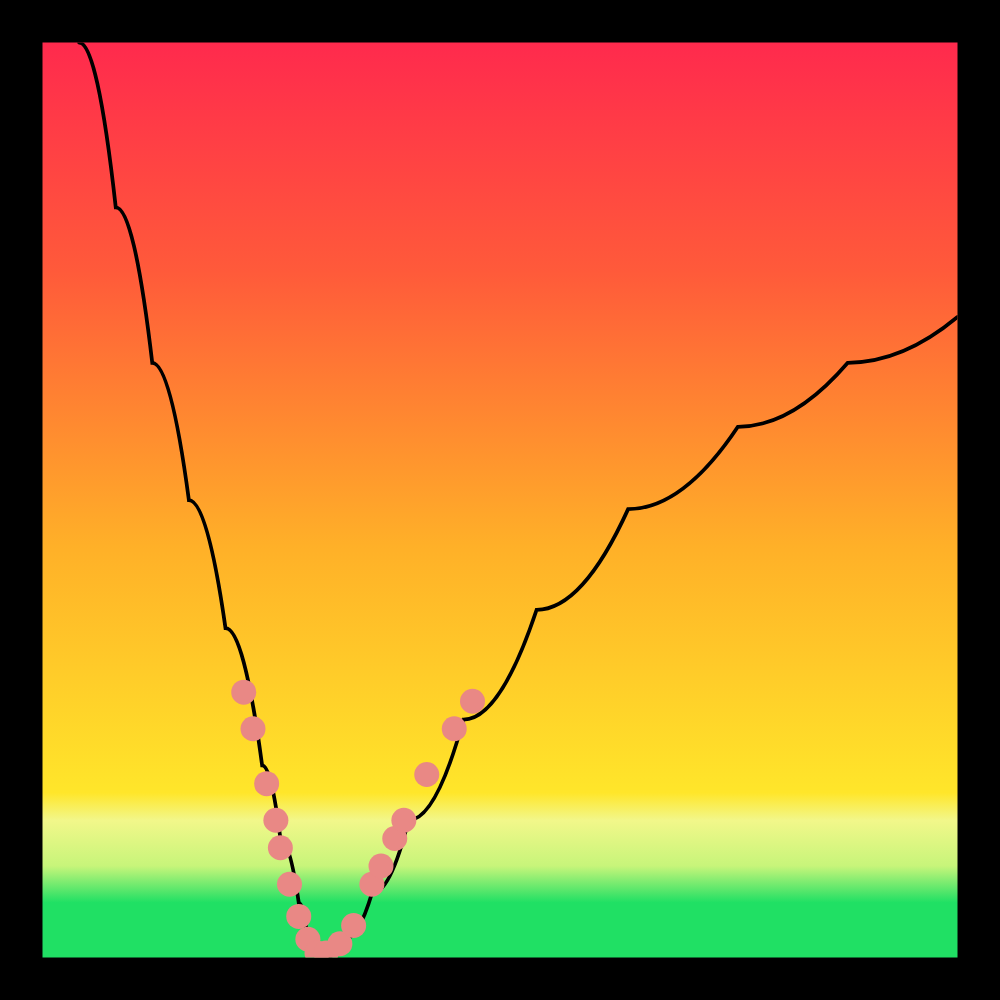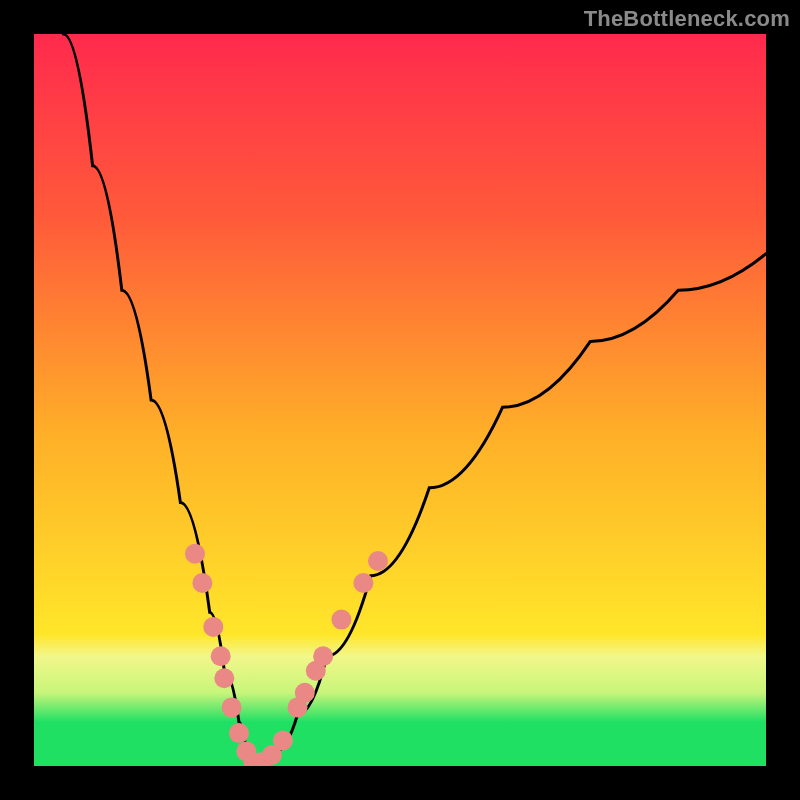--- a/index.html
+++ b/index.html
@@ -73,14 +73,13 @@
         <circle cx="248.9" cy="706.4" r="10" fill="#e98885"></circle>
         <circle cx="263.5" cy="673.4" r="10" fill="#e98885"></circle>
         <circle cx="270.8" cy="658.8" r="10" fill="#e98885"></circle>
         <circle cx="281.8" cy="636.8" r="10" fill="#e98885"></circle>
         <circle cx="289.1" cy="622.2" r="10" fill="#e98885"></circle>
         <circle cx="307.4" cy="585.6" r="10" fill="#e98885"></circle>
         <circle cx="329.4" cy="549.0" r="10" fill="#e98885"></circle>
         <circle cx="344.0" cy="527.0" r="10" fill="#e98885"></circle>
       </svg>
   </div>
-  <div class="watermark">TheBottleneck.com</div>
 </div>
 
 </body></html>

